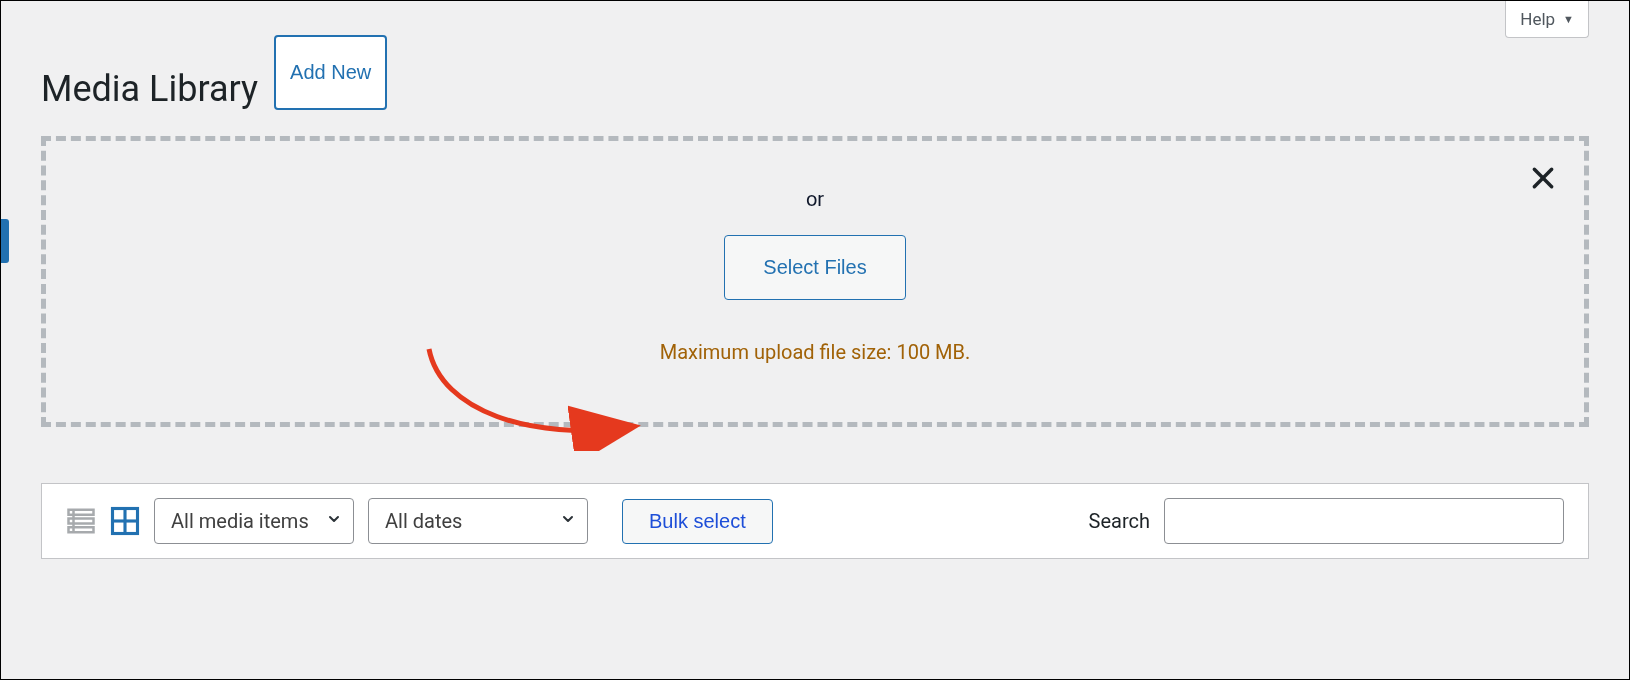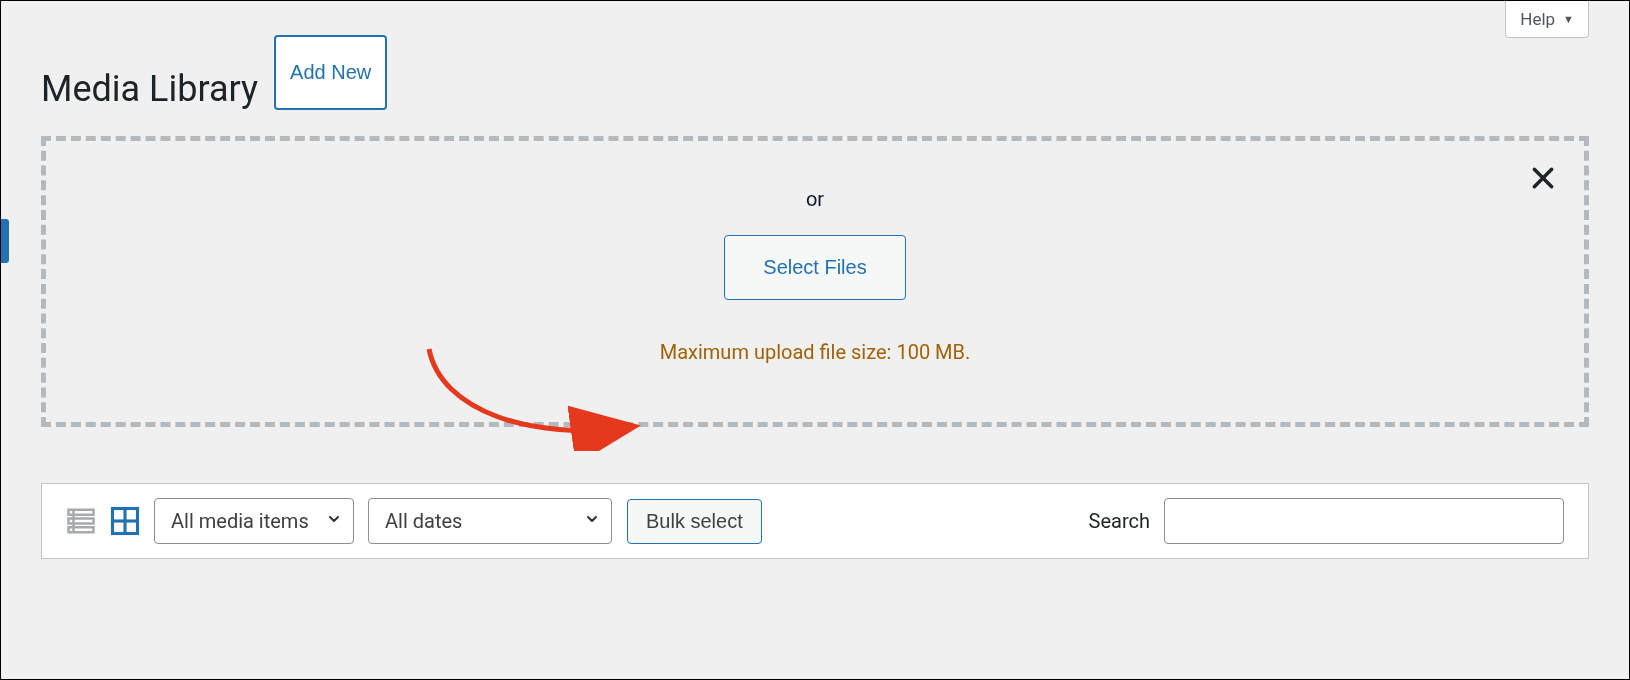--- a/index.html
+++ b/index.html
@@ -141,26 +141,26 @@
     }
     .select-wrap .chev {
       position: absolute;
       right: 12px;
       pointer-events: none;
       color: #2c3338;
     }
     .bulk-select {
       border: 1px solid #2271b1;
       background: #f6f7f7;
-      color: #404040;
-      font-size: 20px;
-      padding: 10px 18px;
-      border-radius: 4px;
-      cursor: pointer;
-      margin-left: 1px;
+      color: #1d4ed8;
+      font-size: 20px;
+      padding: 10px 26px;
+      border-radius: 4px;
+      cursor: pointer;
+      margin-left: 20px;
     }
     .spacer { flex: 1 1 auto; }
     .search-label {
       font-size: 20px;
       color: #1d2327;
     }
     .search-input {
       border: 1px solid #8c8f94;
       background: #fff;
       font-size: 20px;
@@ -241,21 +241,21 @@
         <option>All media items</option>
       </select>
       <span class="chev">
         <svg width="16" height="16" viewBox="0 0 24 24" fill="none" stroke="#2c3338" stroke-width="3" stroke-linecap="round" stroke-linejoin="round">
             <polyline points="6 9 12 15 18 9"></polyline>
           </svg>
       </span>
     </span>
 
     <span class="select-wrap" style="min-width:220px;">
-      <select style="width:244px;">
+      <select style="width:220px;">
         <option>All dates</option>
       </select>
       <span class="chev">
         <svg width="16" height="16" viewBox="0 0 24 24" fill="none" stroke="#2c3338" stroke-width="3" stroke-linecap="round" stroke-linejoin="round">
             <polyline points="6 9 12 15 18 9"></polyline>
           </svg>
       </span>
     </span>
 
     <button class="bulk-select">Bulk select</button>

